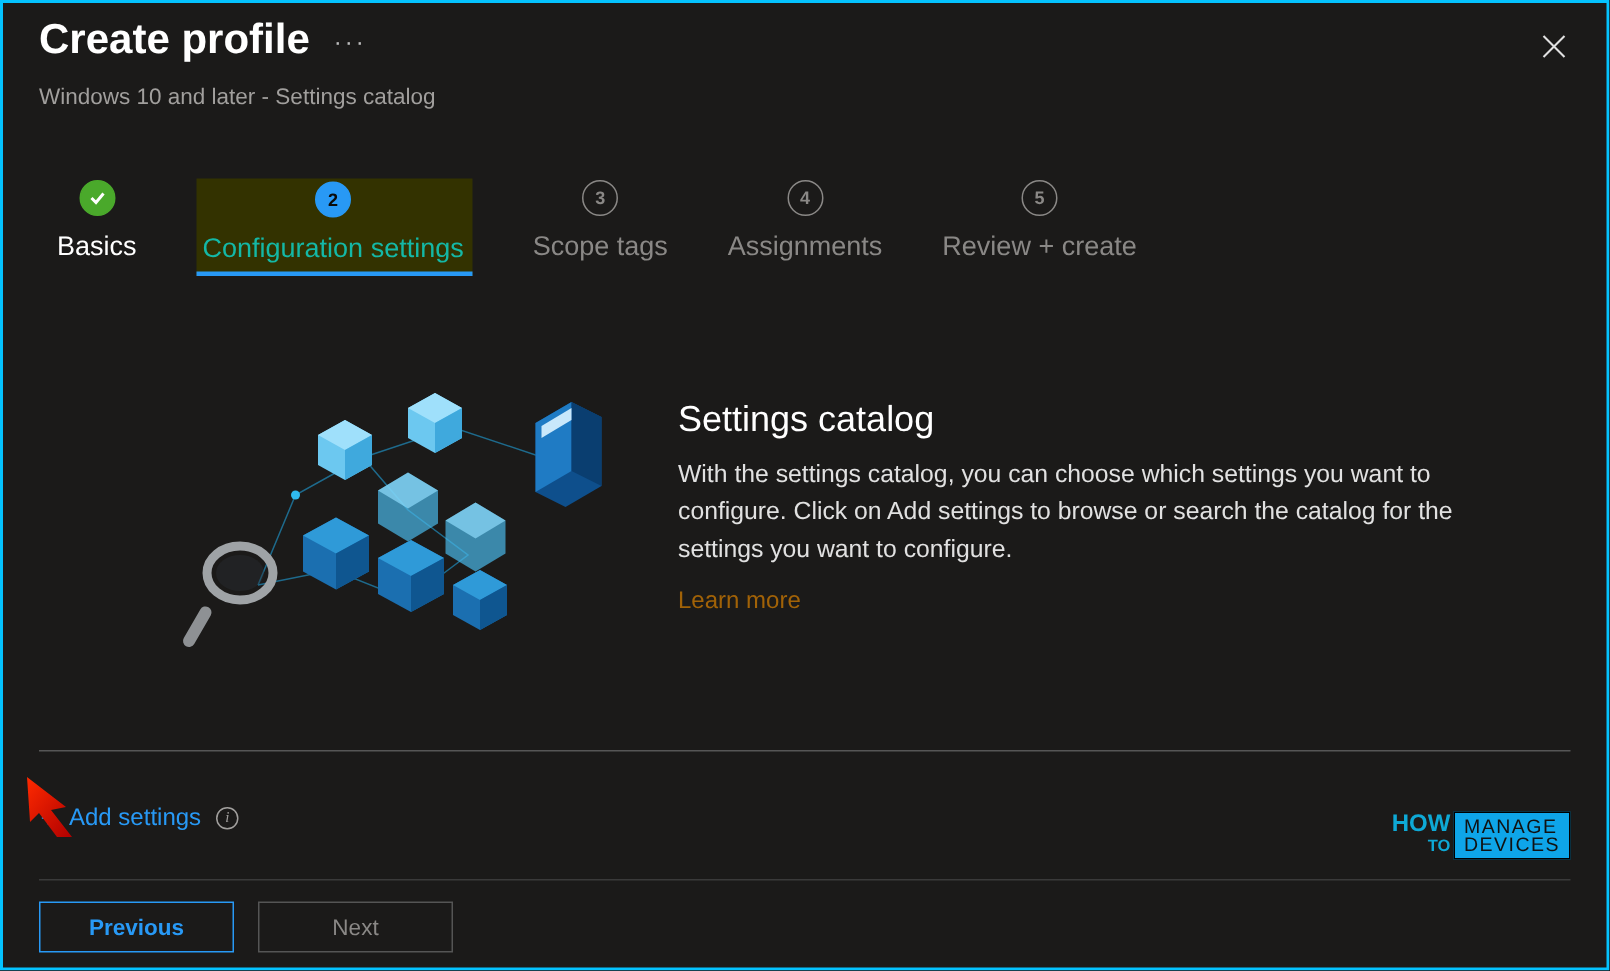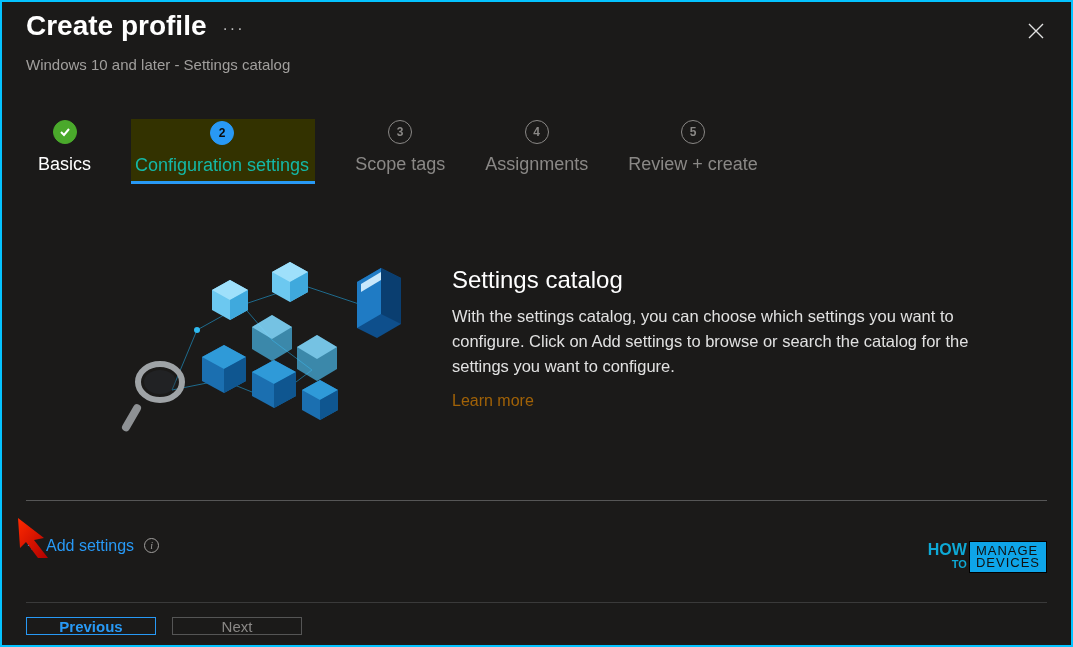--- a/index.html
+++ b/index.html
@@ -204,21 +204,21 @@
     bottom: 10px;
     left: 24px;
     display: flex;
     gap: 16px;
     padding-top: 14px;
     border-top: 1px solid #3a3a3a;
     width: calc(100% - 48px);
   }
   .btn {
     width: 130px;
-    height: 18px;
+    height: 34px;
     font-size: 15px;
     display: flex;
     align-items: center;
     justify-content: center;
     cursor: pointer;
     background: transparent;
   }
   .btn.previous {
     border: 1px solid #2899f5;
     color: #2899f5;

